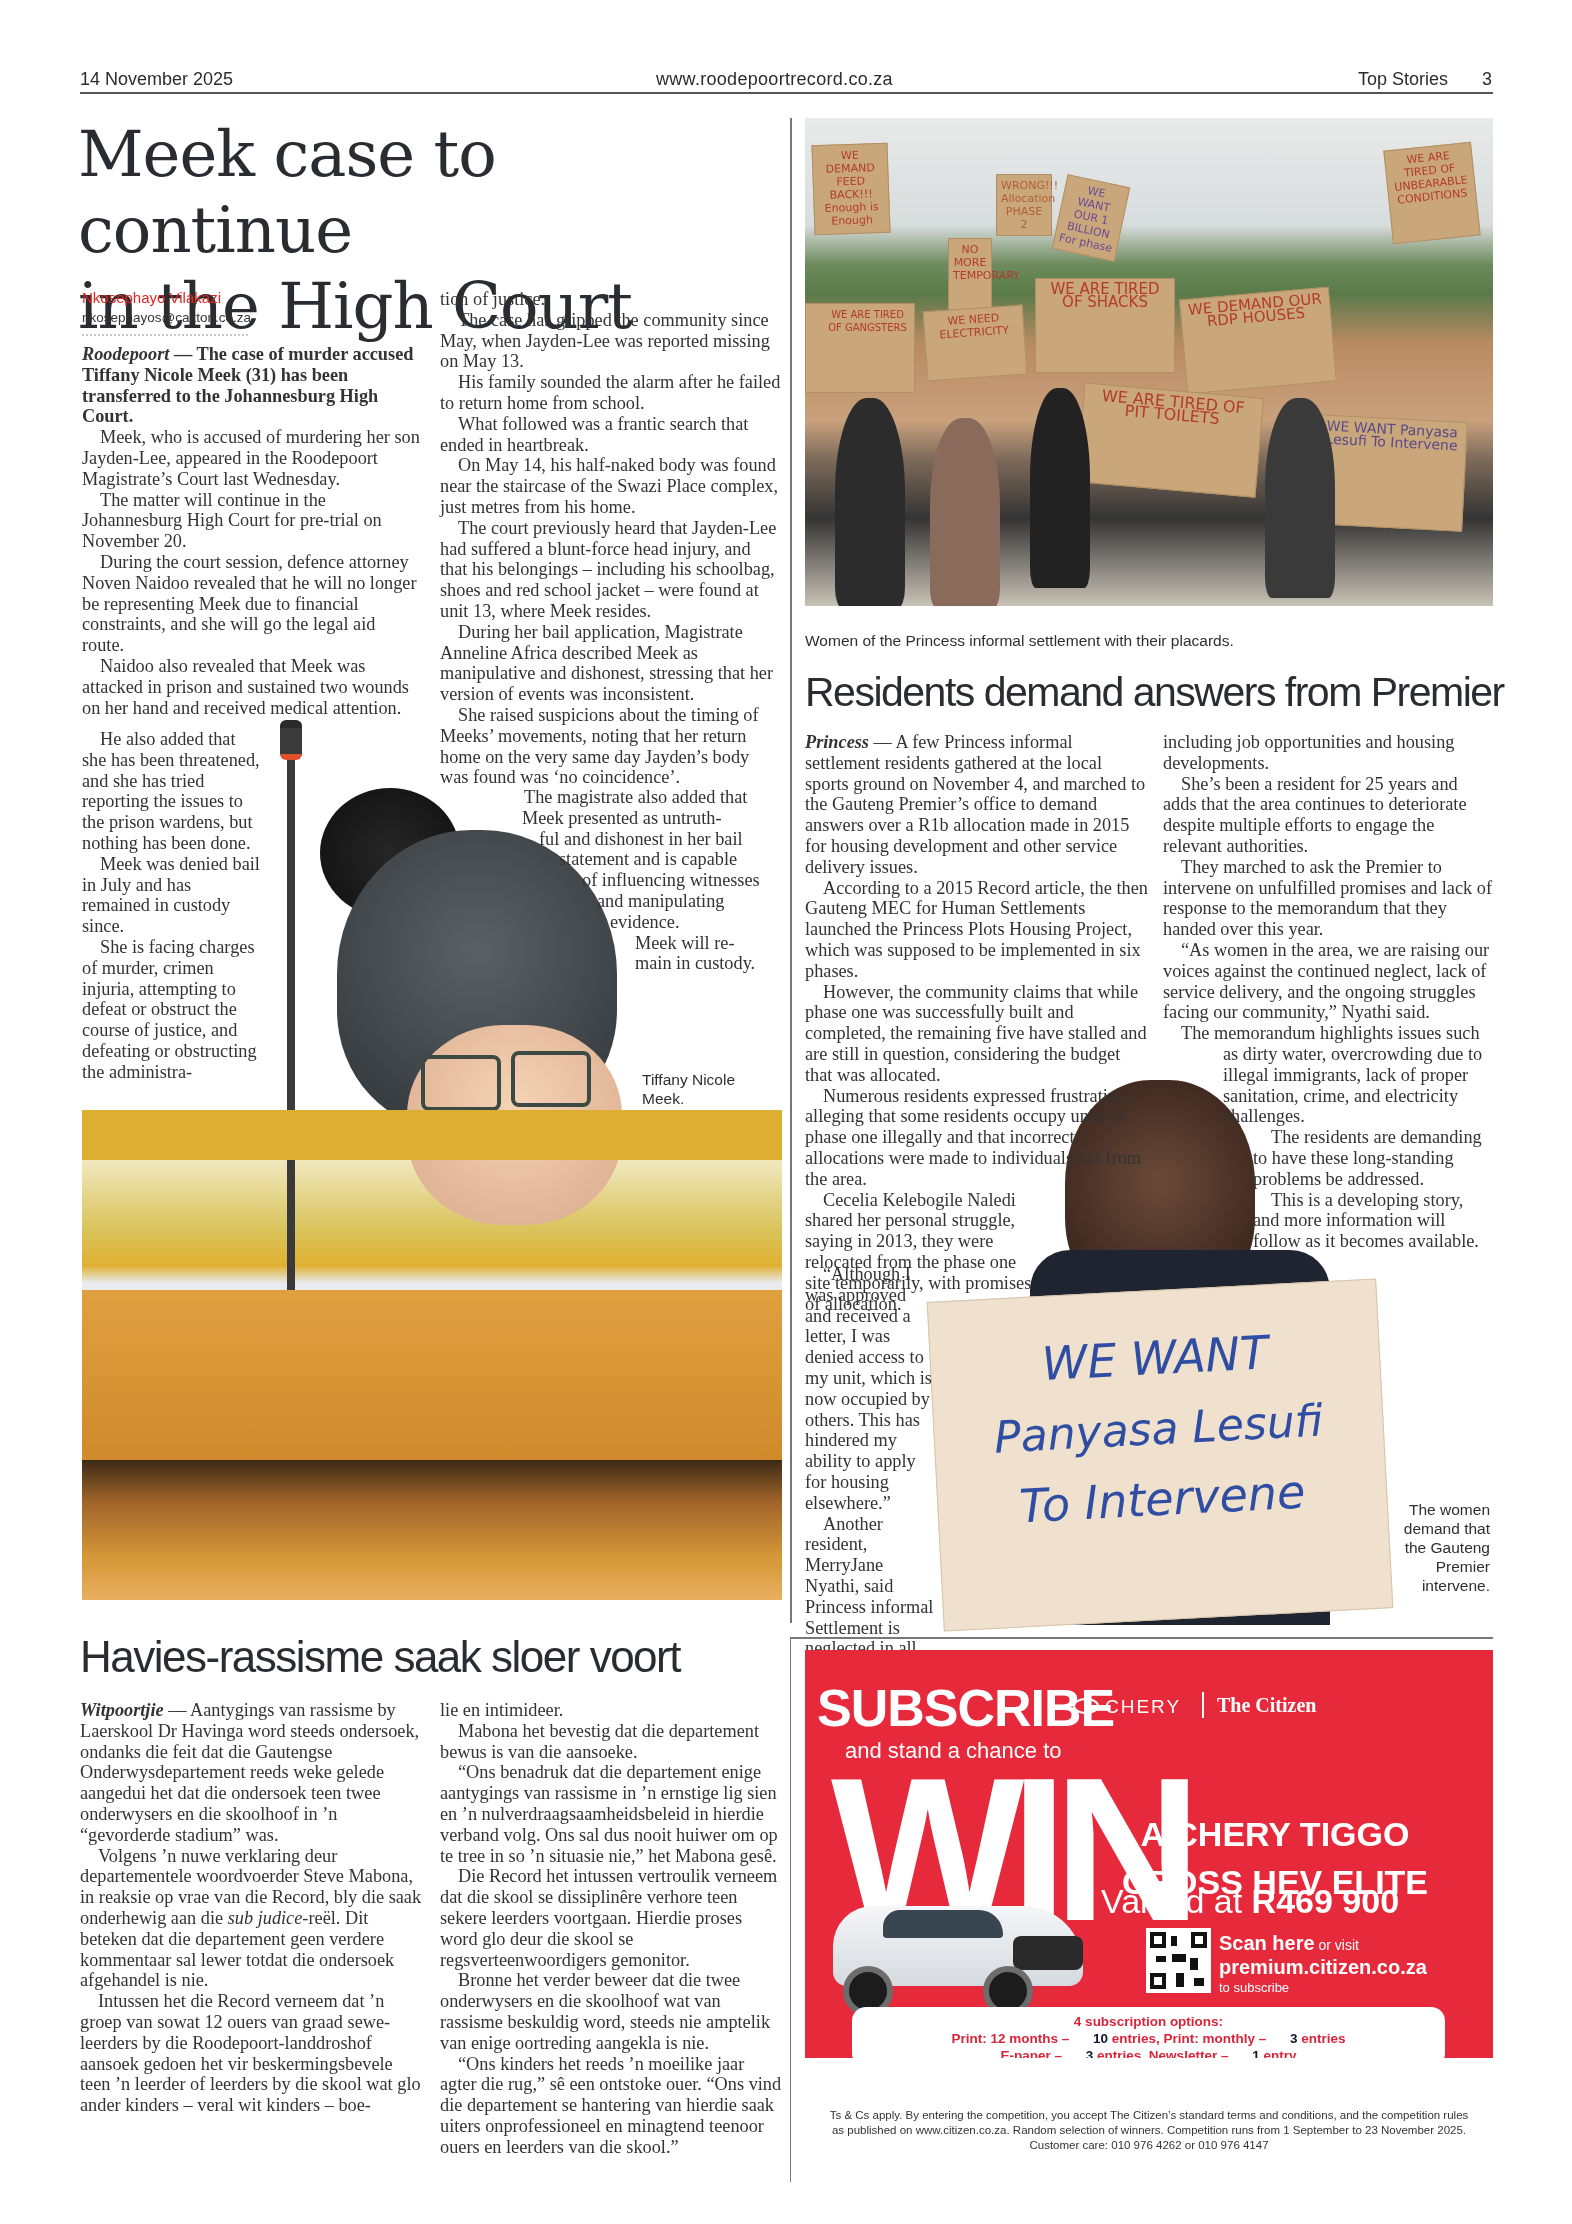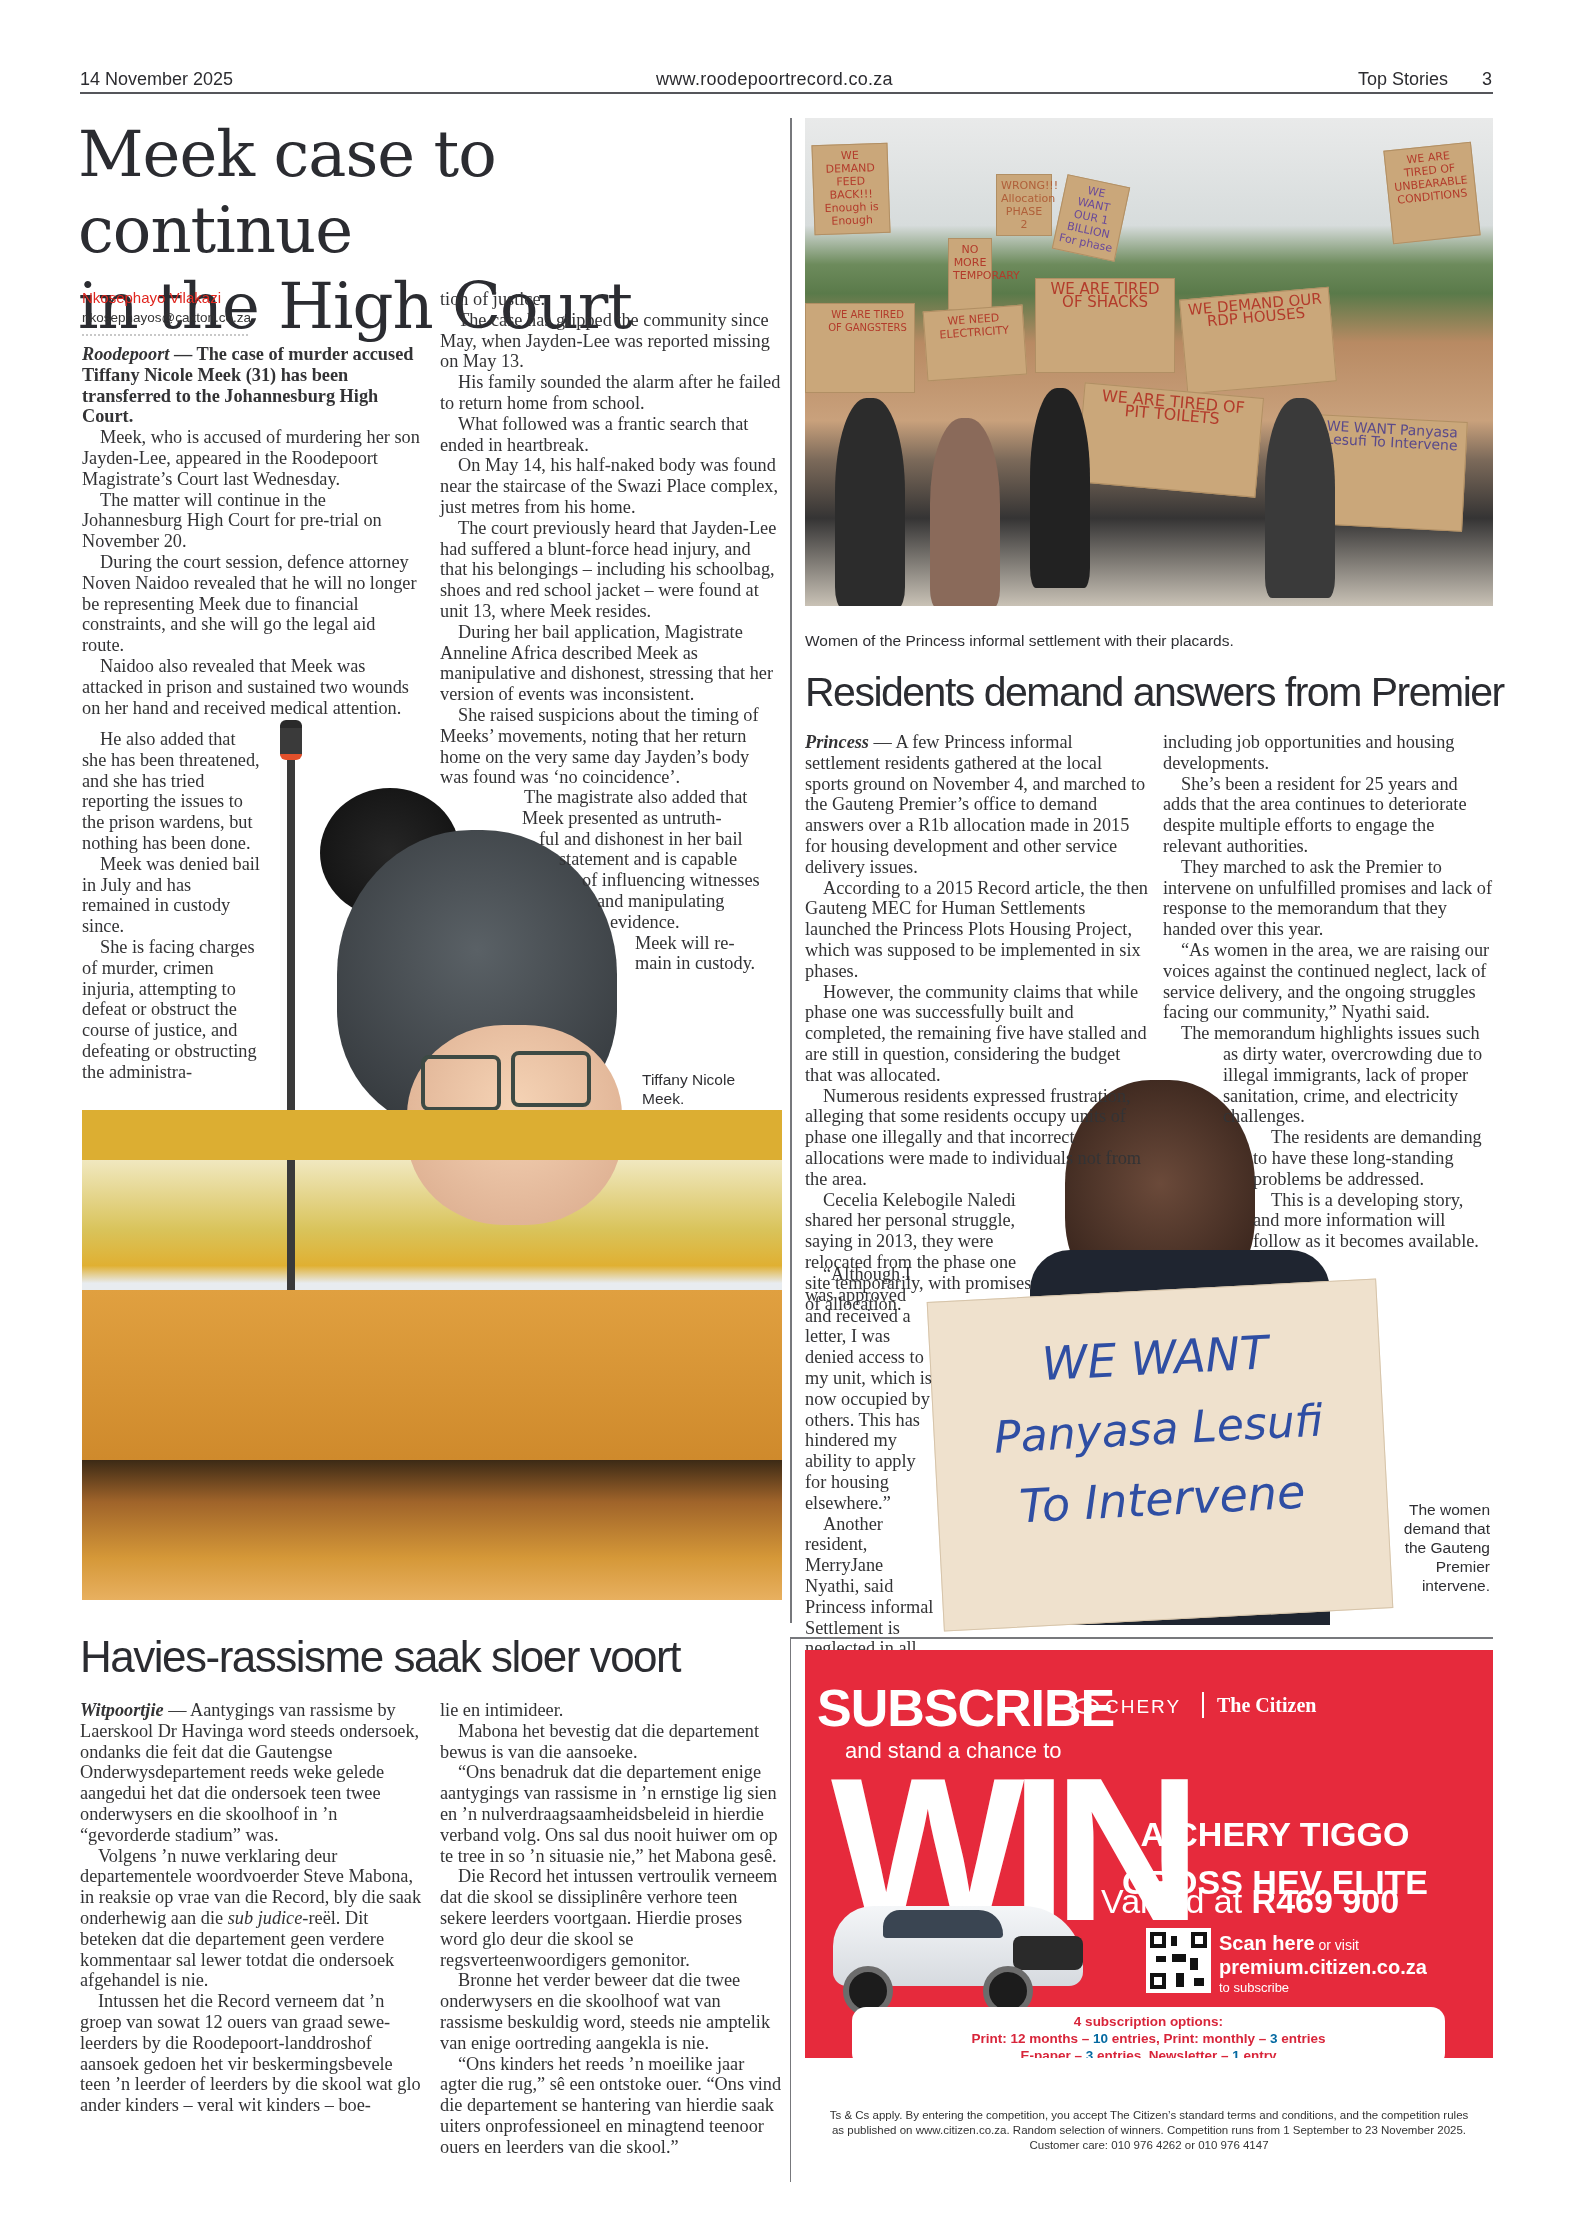--- a/index.html
+++ b/index.html
@@ -55,21 +55,21 @@
   .ad .chance { font-size: 22px; }
   .ad .win { font-weight: bold; font-size: 205px; letter-spacing: -14px; line-height: 190px; color: #fff; }
   .ad .prize { font-weight: bold; font-size: 34px; line-height: 48px; text-align: center; }
   .ad .valued { font-size: 34px; padding-left: 8px; }
   .ad .valued b { font-weight: bold; }
   .ad .brand { font-size: 19px; letter-spacing: 2px; }
   .ad .citizen { font-family: "Liberation Serif", serif; font-weight: bold; font-size: 20px; }
   .qr { background: #fff; }
   .qr-cell { position: absolute; background: #111; }
   .ad .options { background: #fff; border-radius: 14px; color: #d8253a; font-weight: bold; font-size: 13.5px; text-align: center; line-height: 17px; padding-top: 6px; }
-  .ad .options b { color: #0369a1; }
+  .ad .options b { color: #0f172a; margin-left: 20px; }
   .car { position: absolute; }
   .fineprint { font-family: "Liberation Sans", sans-serif; font-size: 11.5px; color: #333; text-align: center; line-height: 15px; }
 </style>
 </head>
 <body>
 
 <div class="abs hdr-text" style="left:80px;">14 November 2025</div>
 <div class="abs hdr-text" style="left:656px;letter-spacing:0.3px;">www.roodepoortrecord.co.za</div>
 <div class="abs hdr-text" style="left:1358px;">Top Stories</div>
 <div class="abs hdr-text" style="left:1482px;">3</div>

